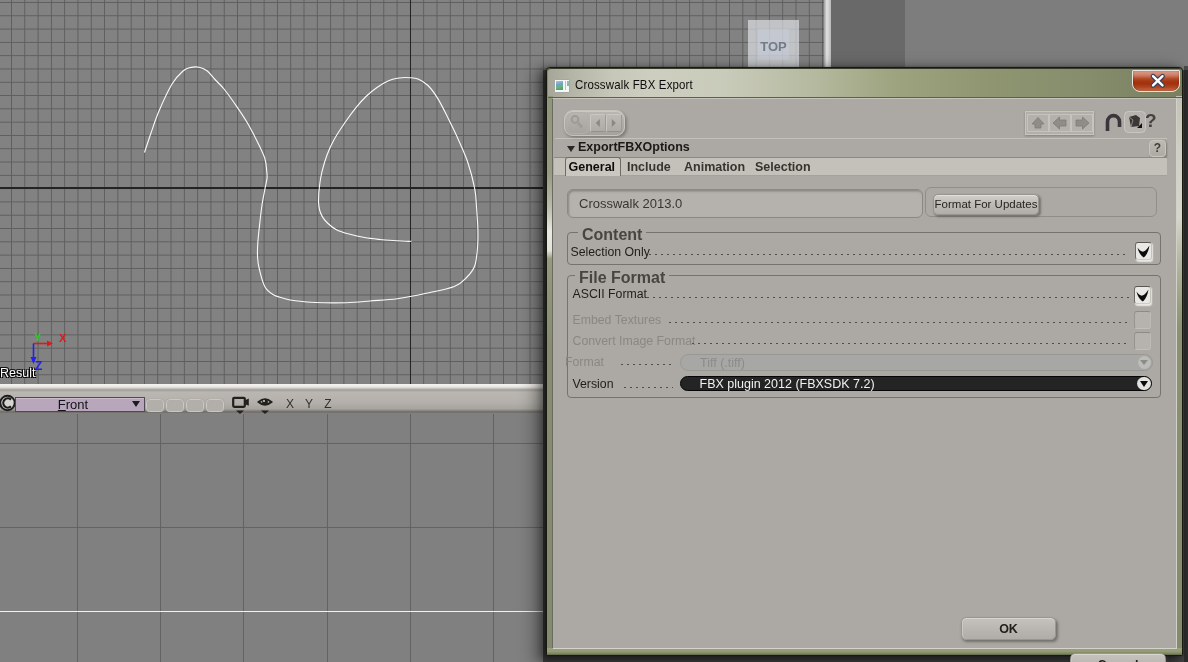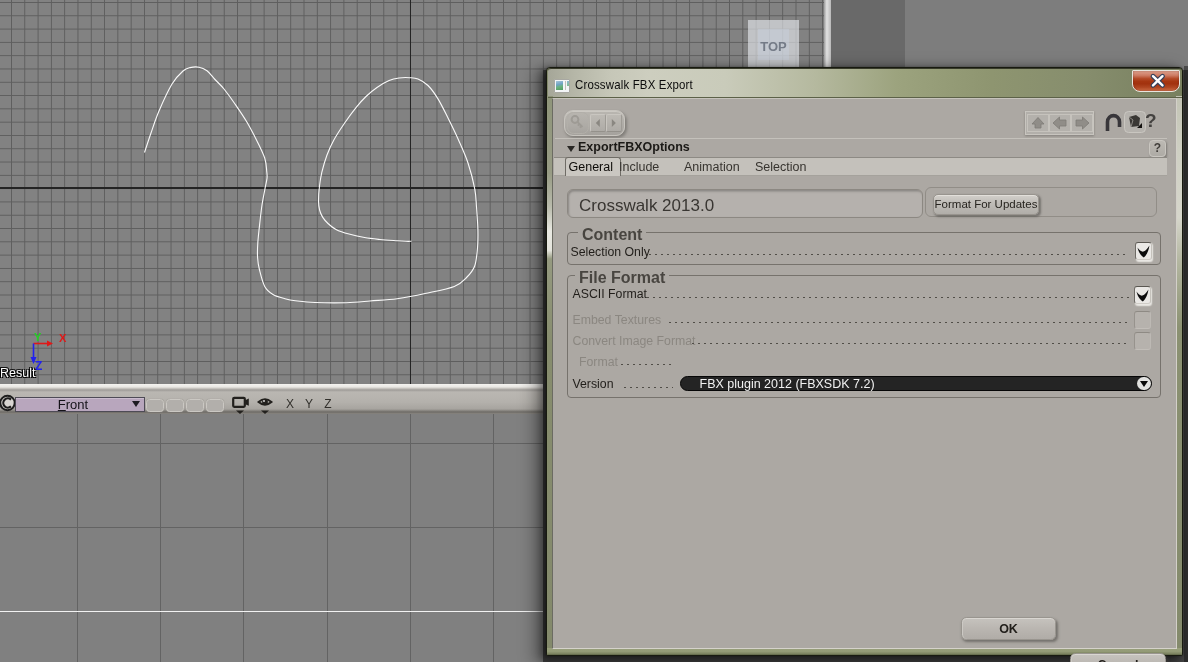--- a/index.html
+++ b/index.html
@@ -47,24 +47,24 @@
 #arrgrp{left:478px;top:43.5px;width:67px;height:22px;background:#b2afaa;border:1px solid #c8c5bf;box-shadow:0 1px 2px rgba(70,68,64,.4);}
 .arrb{position:absolute;top:1.5px;width:19.5px;height:16.5px;background:#b4b1ac;border:1.5px solid #c6c3bd;}
 #qmark{left:598px;top:42px;font-size:19px;font-weight:bold;color:#444240;}
 
 #optrow{left:21px;top:72px;font-size:12.5px;font-weight:bold;color:#1b1916;}
 #optarr{left:20px;top:78px;width:0;height:0;border-left:4.5px solid transparent;border-right:4.5px solid transparent;border-top:6px solid #2a2825;}
 #qmark2{left:602px;top:72.5px;width:15px;height:14.5px;border-radius:4px;background:linear-gradient(180deg,#bcb9b3 0,#aeaba5 100%);border:1px solid #c9c6c0;box-shadow:1px 1.5px 2px rgba(80,78,74,.5);text-align:center;font-size:12px;font-weight:bold;color:#413e3a;line-height:14px;}
 
 #tabstrip{left:6.5px;top:89.5px;width:613px;height:17px;background:#c4c1bb;border-top:1px solid #8d8a84;border-bottom:1px solid #a5a29c;}
 #tabgen{left:18px;top:89.5px;width:53.5px;height:18px;background:#cac7c1;border:1px solid #6f6c66;border-bottom:none;border-radius:3px 3px 0 0;}
-.tablbl{position:absolute;top:92px;font-size:12.5px;font-weight:normal;color:#37342f;}
+.tablbl{position:absolute;top:92px;font-size:12.5px;font-weight:bold;color:#37342f;}
 
 #fld{left:20px;top:121.5px;width:354px;height:27px;background:#b5b1ad;border:1px solid #8c8882;border-radius:6px;box-shadow:inset 1px 1.5px 2px rgba(60,58,54,.35);}
-#fld span{position:absolute;left:11px;top:6px;font-size:17px;color:#393632;}
+#fld span{position:absolute;left:11px;top:6px;font-size:13px;color:#393632;}
 #cfubox{left:378px;top:119.5px;width:230px;height:28px;border:1px solid #918d87;border-radius:6px;}
 #cfubtn{left:386px;top:126px;width:104px;height:19.5px;background:linear-gradient(180deg,#d3d0cb 0,#c0bdb8 40%,#b1aea9 100%);border:1px solid #98948e;border-radius:5px;box-shadow:1.5px 1.5px 2px rgba(70,68,64,.5),inset 0 1px 0 #e2dfda;}
 #cfubtn span{position:absolute;width:100%;text-align:center;top:3px;font-size:11.5px;color:#27241f;}
 
 .fs{position:absolute;border:1px solid #76726c;border-radius:4px;}
 .leg{position:absolute;background:#aca8a3;padding:0 4px;font-size:16px;font-weight:bold;color:#484540;}
 .lbl{position:absolute;font-size:12.3px;color:#211e1a;}
 .lblg{position:absolute;font-size:12.3px;color:#8b8781;}
 .dots{position:absolute;height:1.3px;background-image:repeating-linear-gradient(90deg,#514e48 0,#514e48 2.4px,transparent 2.4px,transparent 6px);}
 .cb{position:absolute;width:15px;height:16px;background:#eae8e5;border-radius:3px;border-top:1.5px solid #5a5751;border-left:1.5px solid #6e6b65;border-right:1px solid #c5c2bc;border-bottom:1px solid #cfccc6;box-shadow:1px 1.5px 1.5px rgba(245,243,240,.85);}
@@ -208,21 +208,21 @@
     <path d="M13,17 L18,17 L18,12 Z" fill="#141210"></path>
   </svg>
   <div class="abs" id="qmark">?</div>
   <div class="abs" style="left:8px;top:70px;width:612px;height:1px;background:#c4c1bb;"></div>
   <div class="abs" id="optarr"></div>
   <div class="abs" id="optrow" style="left:31px;">ExportFBXOptions</div>
   <div class="abs" id="qmark2">?</div>
   <div class="abs" id="tabstrip"></div>
   <div class="abs" id="tabgen"></div>
   <div class="abs tablbl" style="left:21.5px;color:#0e0c09;">General</div>
-  <div class="abs tablbl" style="left:72px;">Include</div>
+  <div class="abs tablbl" style="left:80px;">Include</div>
   <div class="abs tablbl" style="left:137px;">Animation</div>
   <div class="abs tablbl" style="left:208px;">Selection</div>
   <div class="abs" id="fld">
       <span>Crosswalk 2013.0</span>
     </div>
   <div class="abs" id="cfubox"></div>
   <div class="abs" id="cfubtn">
       <span>Format For Updates</span>
     </div>
 
@@ -240,22 +240,28 @@
   <div class="abs dots" style="left:100px;top:229px;width:482px;"></div>
   <div class="abs cb" style="left:587px;top:218.5px;"><svg width="15" height="16">
         <path d="M1.5,4.6 C3.4,7.6 5.6,9.0 7.5,8.6 C9.7,8.0 11.8,5.2 13.4,2.6 C13.0,6.6 10.8,12.4 7.8,14.4 C5.0,13.2 2.4,8.8 1.5,4.6 Z" fill="#0c0c0c"></path>
       </svg></div>
   <div class="abs lblg" style="left:25.5px;top:245px;">Embed Textures</div>
   <div class="abs dots" style="left:122px;top:254.5px;width:460px;"></div>
   <div class="abs cbd" style="left:587px;top:243.5px;"></div>
   <div class="abs lblg" style="left:25.5px;top:266px;">Convert Image Format</div>
   <div class="abs dots" style="left:145px;top:275.5px;width:437px;"></div>
   <div class="abs cbd" style="left:587px;top:264.5px;"></div>
-  <div class="abs lblg" style="left:32px;top:287px;">Format</div>
+  <div class="abs lblg" style="left:18px;top:287px;">Format</div>
   <div class="abs dots" style="left:74px;top:296.5px;width:52px;"></div>
+  <div class="abs" id="pill1">
+      <span>Tiff (.tiff)</span>
+      <div id="circ1">
+        <b></b>
+      </div>
+    </div>
   <div class="abs lbl" style="left:25.5px;top:309.5px;">Version</div>
   <div class="abs dots" style="left:77px;top:319px;width:49px;"></div>
   <div class="abs" id="pill2">
       <span>FBX plugin 2012 (FBXSDK 7.2)</span>
       <div id="circ2">
         <b></b>
       </div>
     </div>
 
   <div class="abs btn" style="left:414px;width:93px;">

